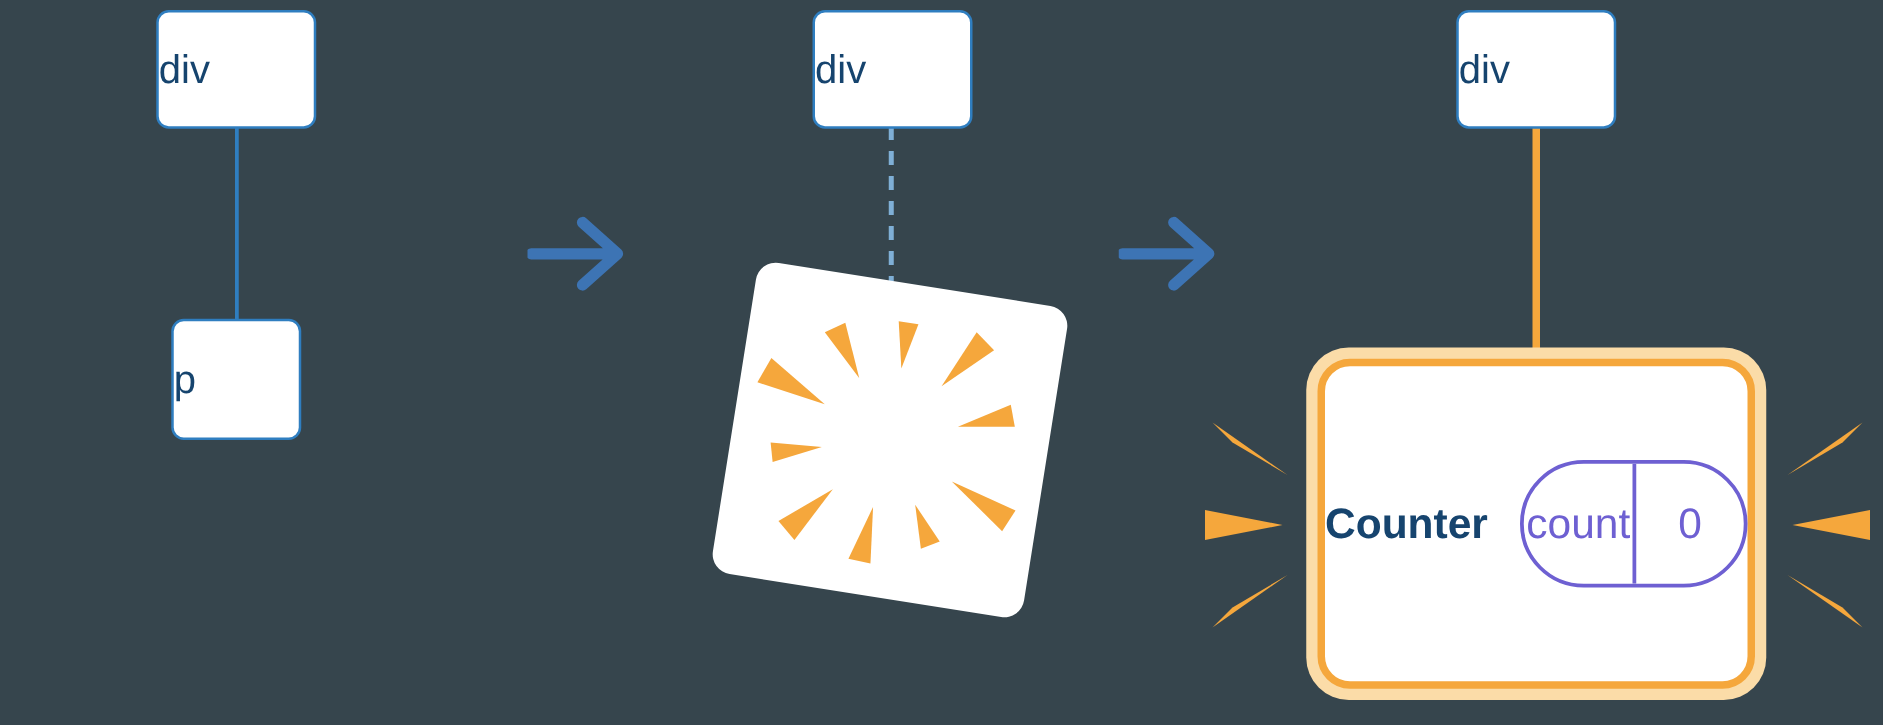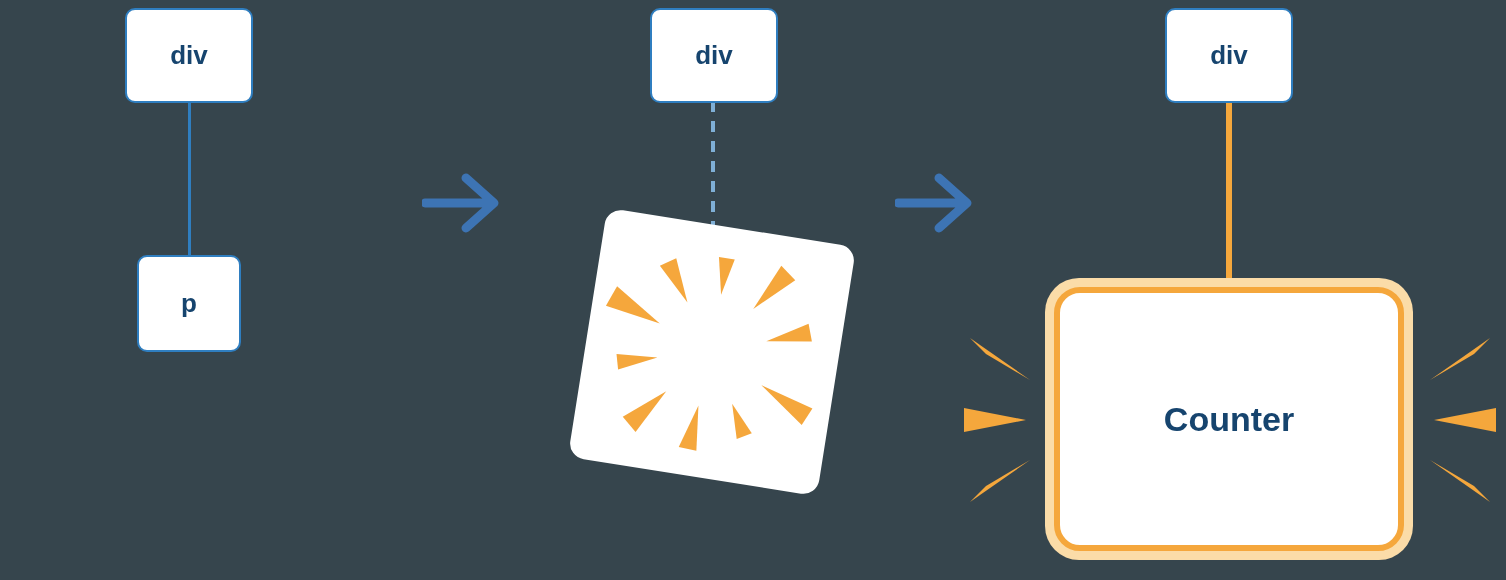--- a/index.html
+++ b/index.html
@@ -19,22 +19,22 @@
     background:var(--background);
     font-family:"Liberation Sans", sans-serif;
   }
   .canvas{position:relative;width:1506px;height:580px;background:var(--background);}
 
   .node{
     position:absolute;
     background:var(--node-fill);
     border:2.5px solid var(--node-border);
     border-radius:10px;
-    display:flex;align-items:center;justify-content:center;
-    font-size:26px;font-weight:700;color:var(--node-text);
+    display:flex;align-items:center;justify-content:flex-start;
+    font-size:32px;font-weight:400;color:var(--node-text);
     box-sizing:border-box;
   }
   .edge-v{position:absolute;}
   .edge-solid-blue{width:3px;background:var(--node-border);}
   .edge-dashed{
     width:4px;
     background:repeating-linear-gradient(to bottom, var(--edge-dashed) 0 11px, transparent 11px 20px);
   }
   .edge-orange{width:6px;background:var(--orange);}
 
@@ -121,20 +121,25 @@
 
   <svg class="sparkle" style="left:956px;top:330px;" width="80" height="180" viewBox="0 0 80 180">
     <polygon points="74,50 14,8 30,24"></polygon>
     <polygon points="70,90 8,78 8,102"></polygon>
     <polygon points="74,130 14,172 30,156"></polygon>
   </svg>
 
   <div class="counter-halo">
     <div class="counter-card">
       <div class="counter-title">Counter</div>
+      <div class="state-pill">
+        <div class="state-key">count</div>
+        <div class="state-divider"></div>
+        <div class="state-value">0</div>
+      </div>
     </div>
   </div>
 
   <svg class="sparkle flip" style="left:1424px;top:330px;" width="80" height="180" viewBox="0 0 80 180">
     <polygon points="74,50 14,8 30,24"></polygon>
     <polygon points="70,90 8,78 8,102"></polygon>
     <polygon points="74,130 14,172 30,156"></polygon>
   </svg>
 
 </div>

